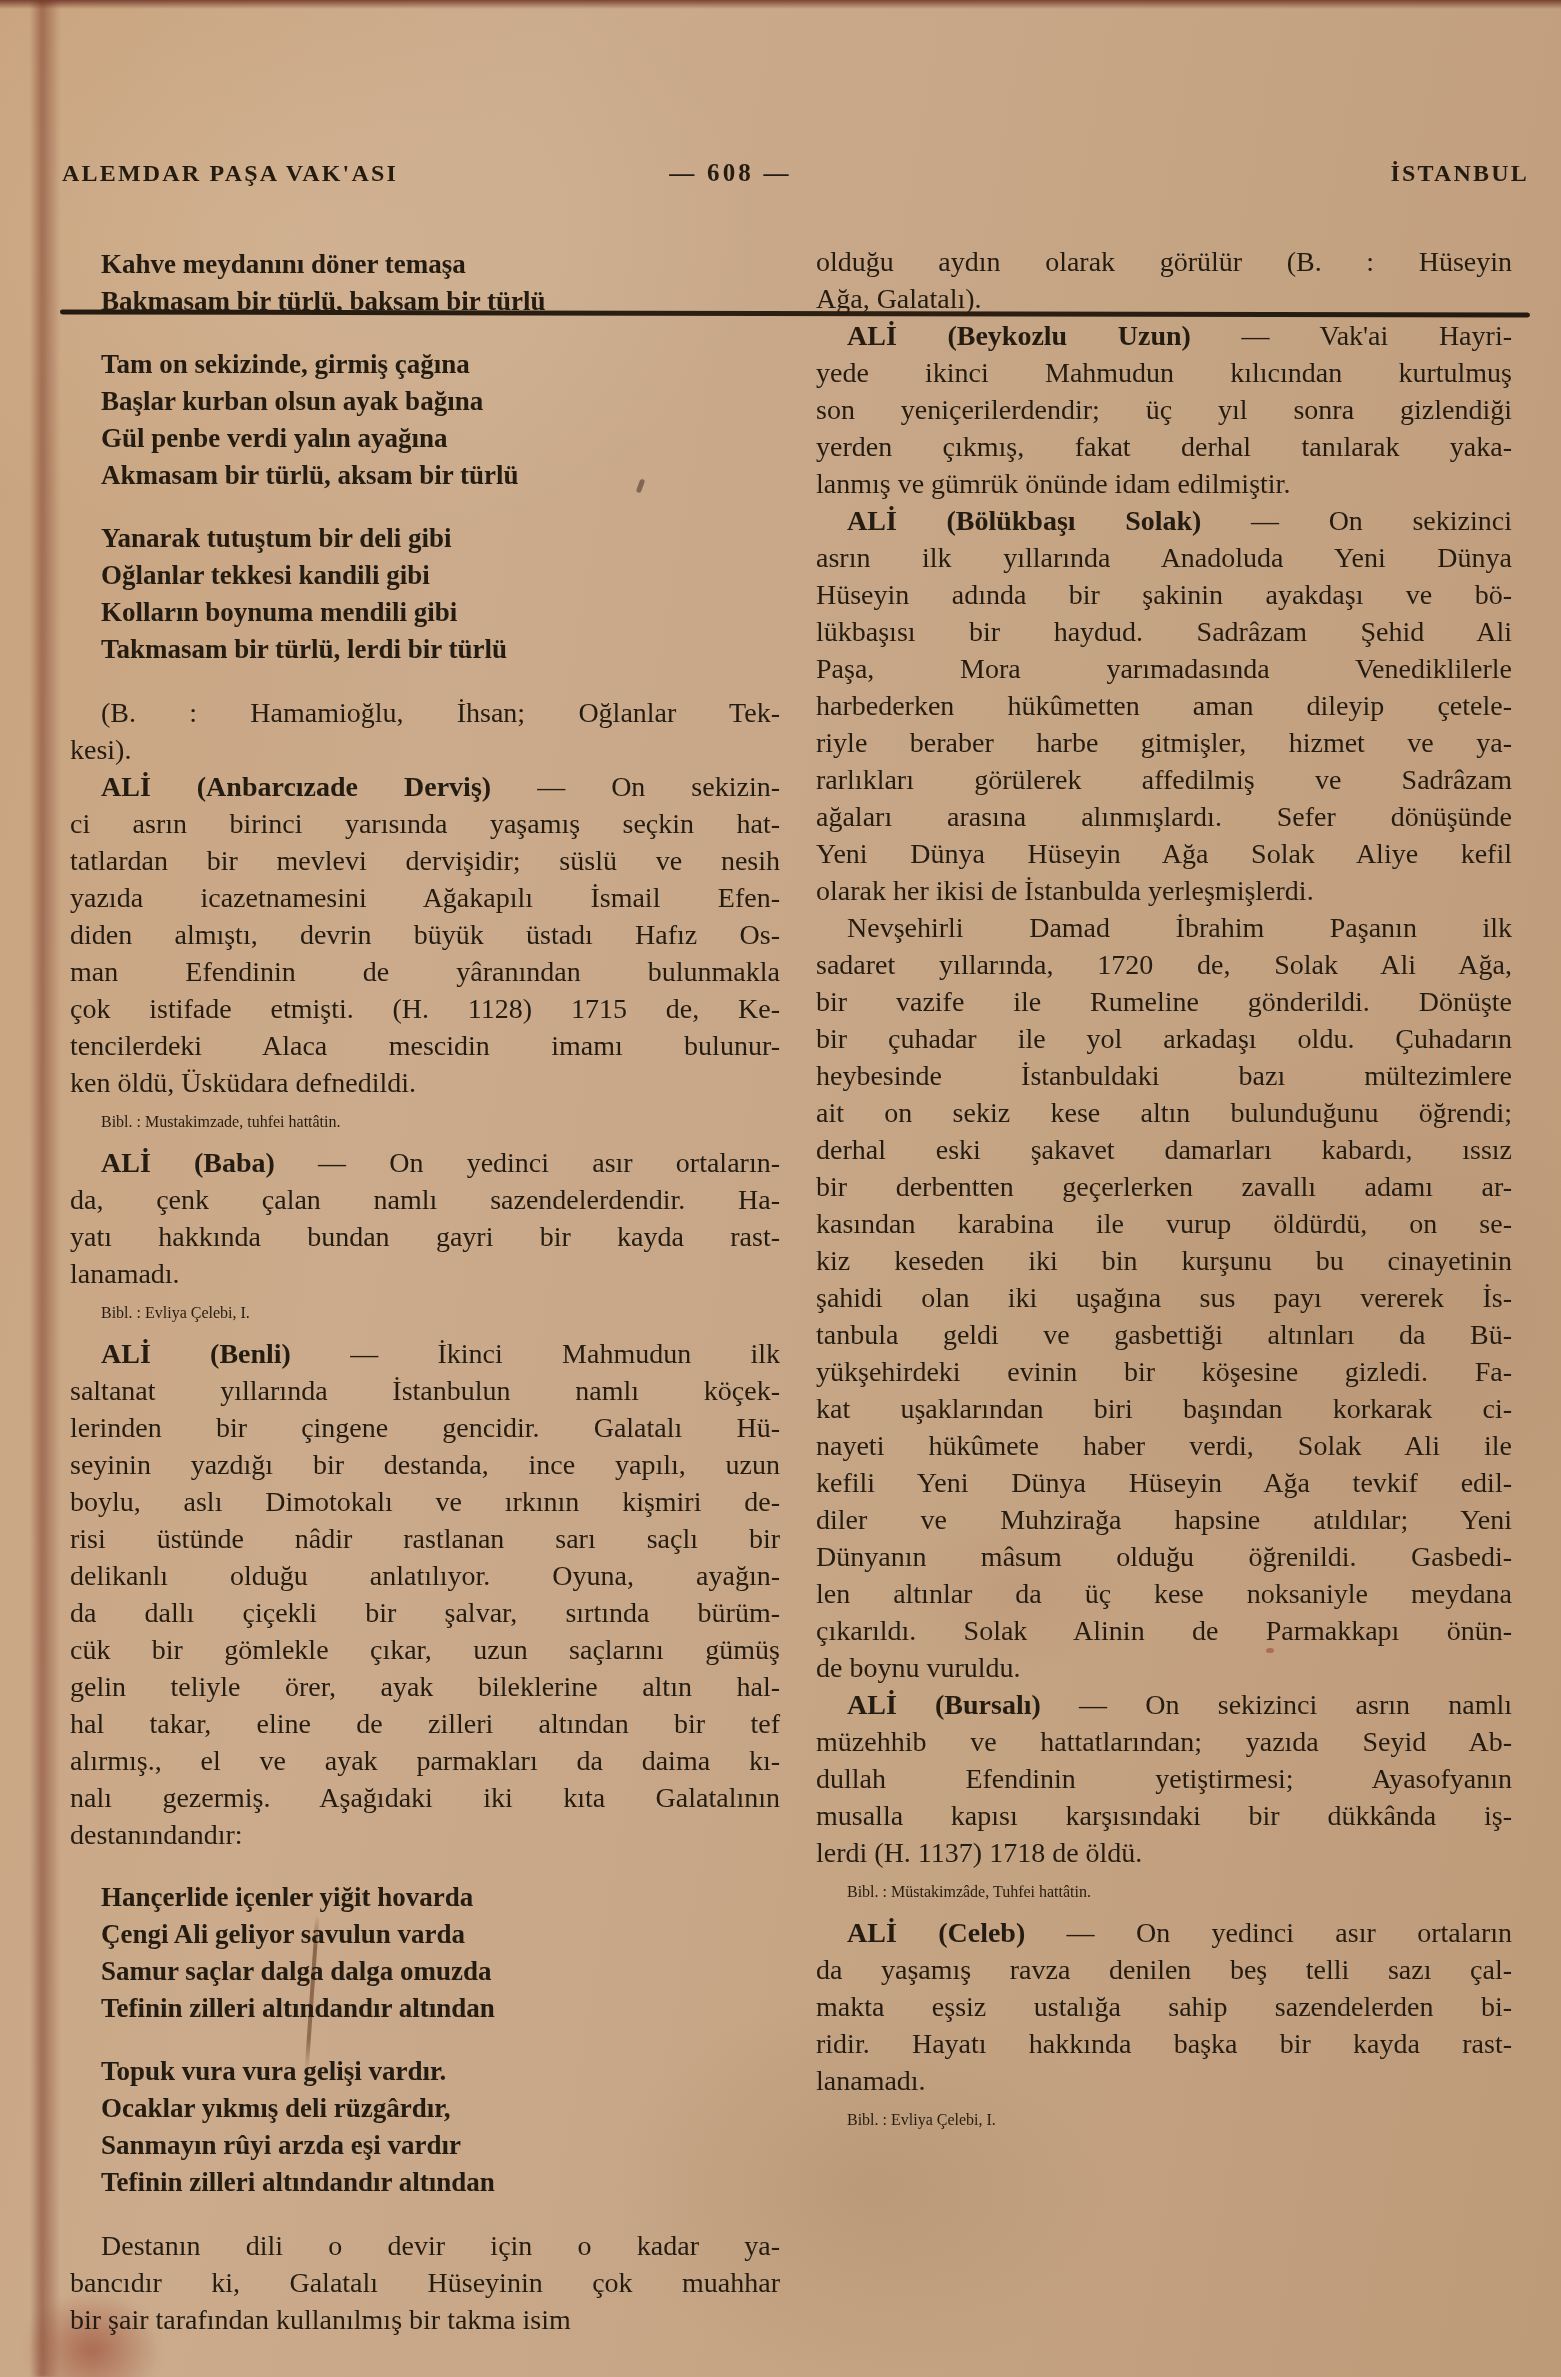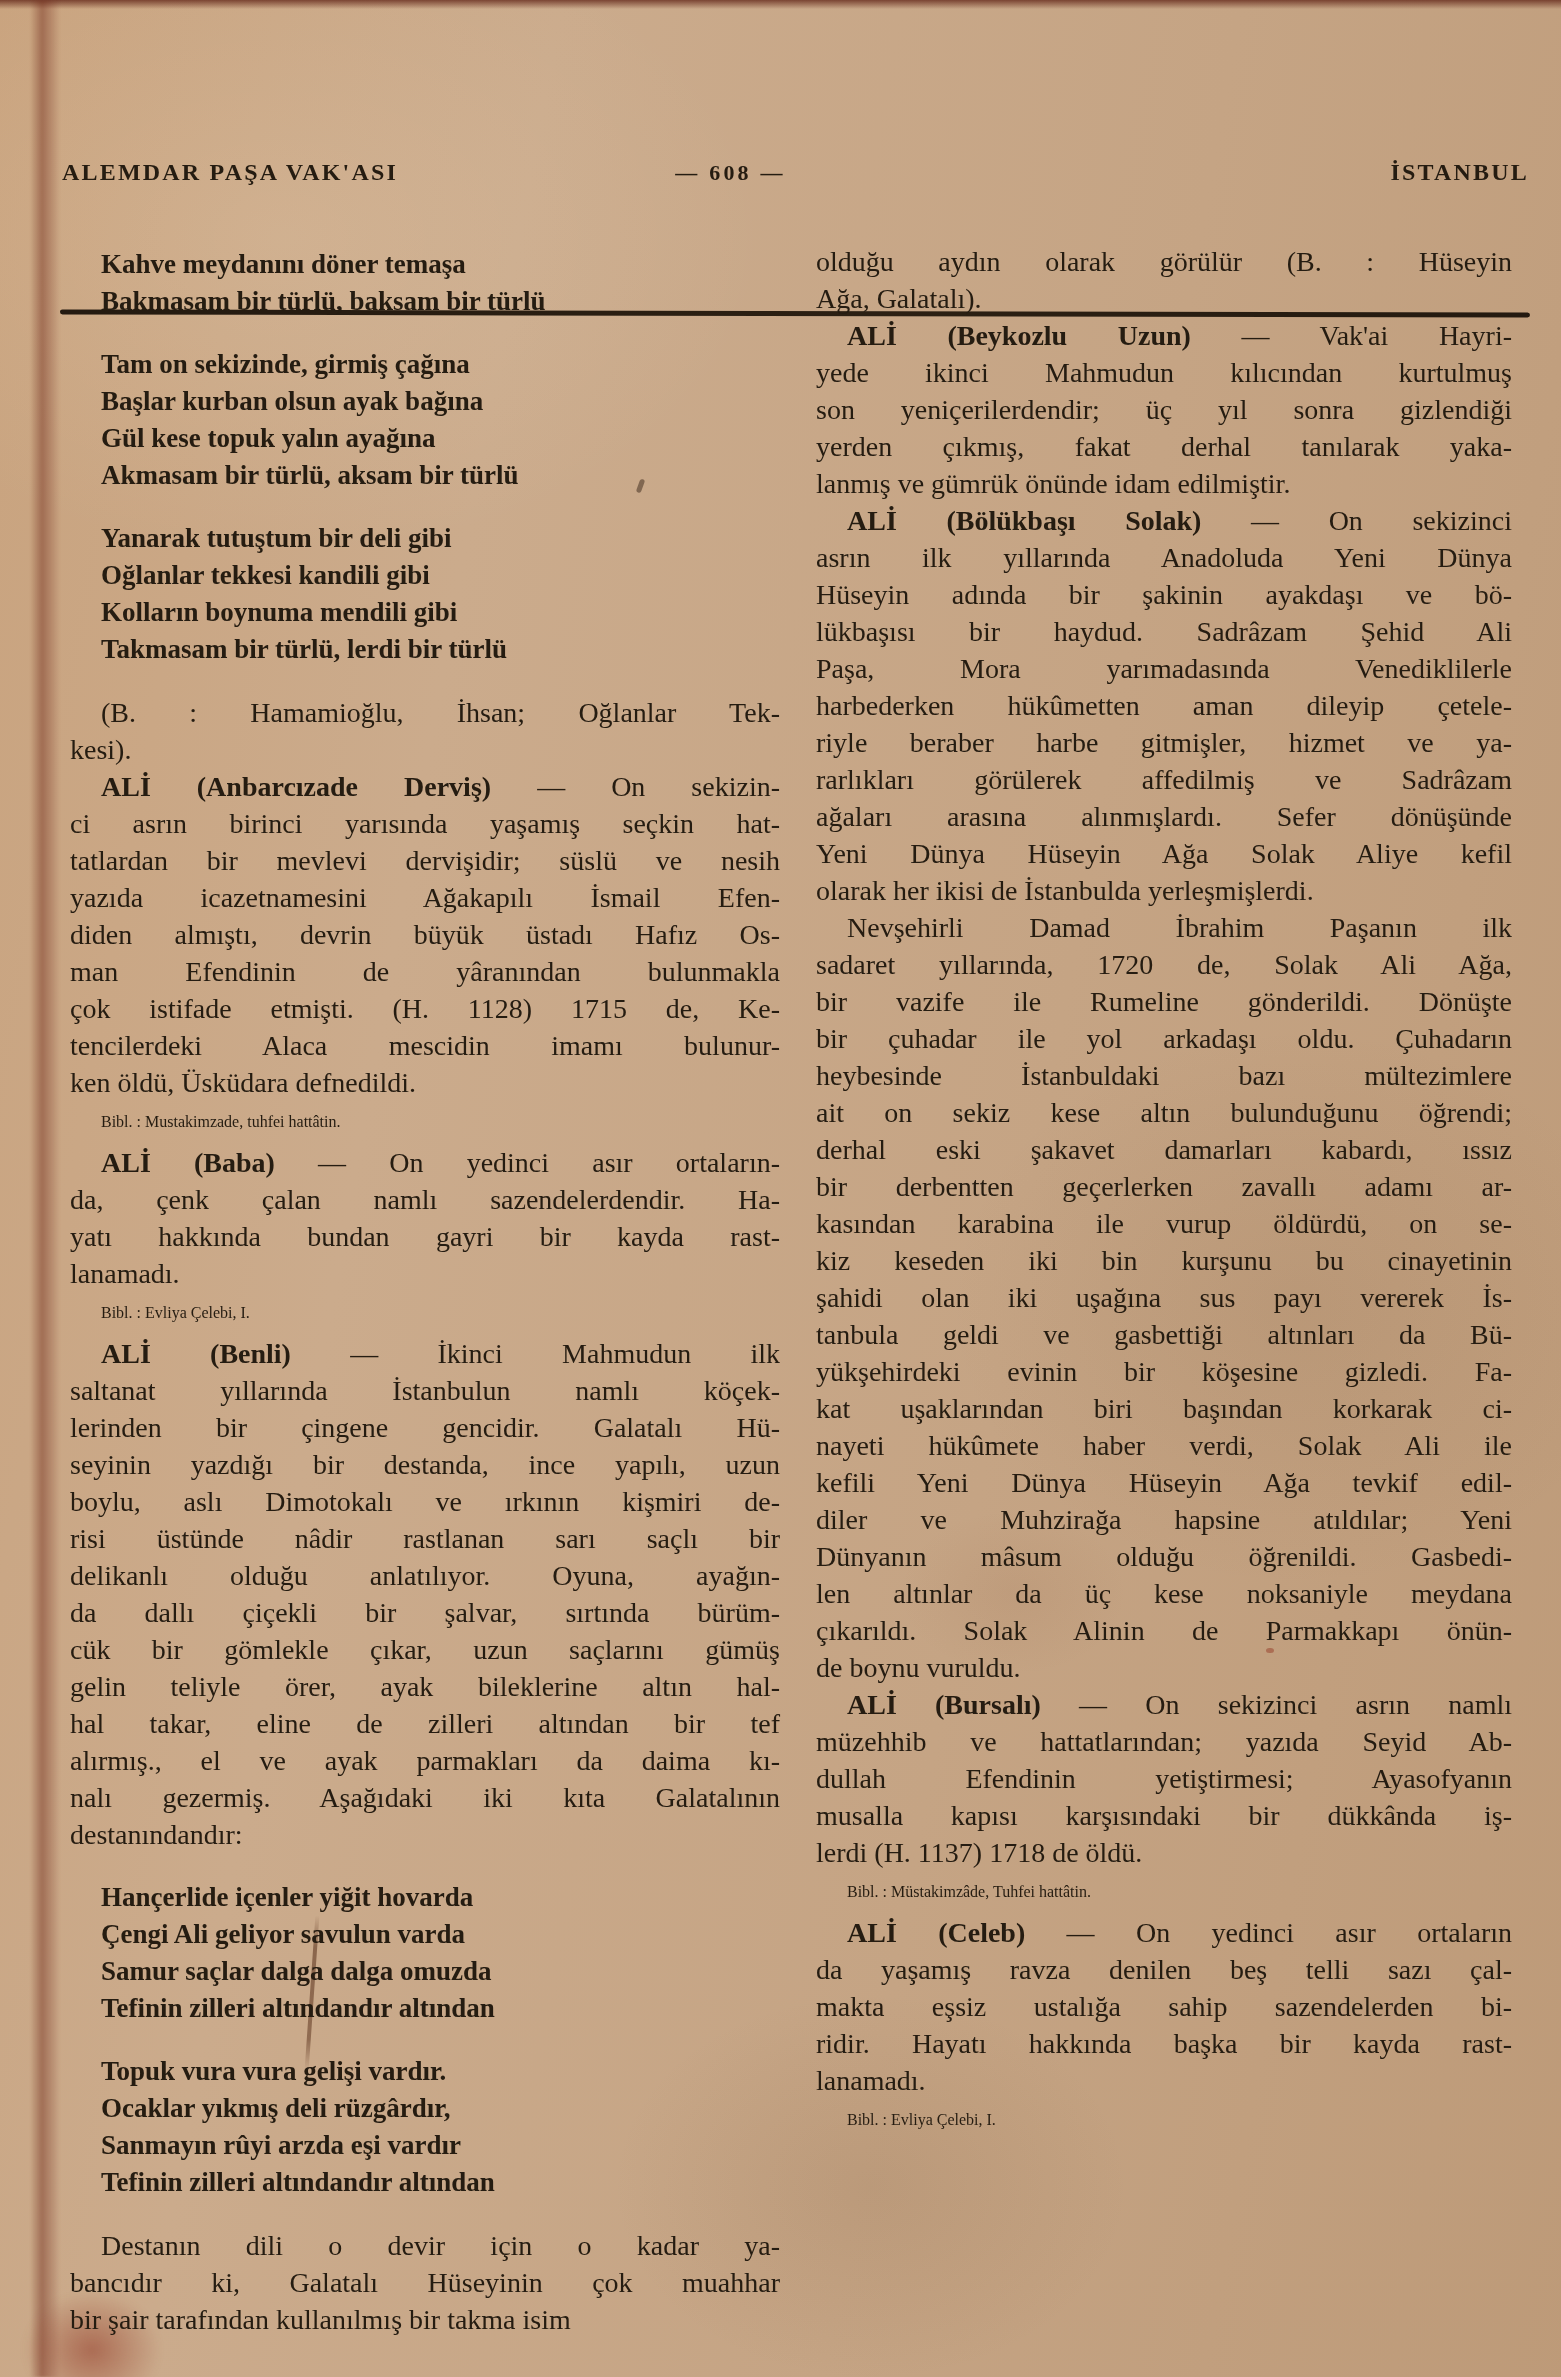--- a/index.html
+++ b/index.html
@@ -32,21 +32,21 @@
     transform:rotate(4deg);border-radius:2.2px;}
   .speck1{position:absolute;left:1266px;top:1648px;width:7.5px;height:5.4px;border-radius:50%;background:rgba(150,60,40,.5);}
   .speck2{position:absolute;left:638px;top:479px;width:5.4px;height:14px;border-radius:2.7px;background:rgba(70,50,35,.55);transform:rotate(20deg);}
 
   .header{
     position:absolute;top:159px;left:62px;right:54px;
     display:grid;grid-template-columns:1fr auto 1fr;align-items:baseline;
     font-size:24px;letter-spacing:2.2px;font-weight:bold;
   }
   .header .h-left{justify-self:start;}
-  .header .h-center{justify-self:center;font-size:22px;letter-spacing:3.2px;transform:translateX(-65px);}
+  .header .h-center{justify-self:center;font-size:25px;letter-spacing:3.2px;transform:translateX(-65px);}
   .header .h-right{justify-self:end;}
   .rule{position:absolute;top:311px;left:60px;right:53px;height:5.4px;
     background:linear-gradient(90deg,#241a10 0%,#2c2013 55%,#241a10 100%);
     border-radius:2.7px;transform:rotate(.12deg);}
 
   .columns{position:absolute;top:243px;left:70px;display:flex;gap:36px;}
   .col{font-size:28px;line-height:37px;}
   .col.left{width:710px;}
   .col.right{width:696px;}
 
@@ -82,21 +82,21 @@
 
   <div class="columns">
     <div class="col left" id="col-left">
         <div class="block poem">
           <div class="line first">Kahve meydanını döner temaşa</div>
           <div class="line last">Bakmasam bir türlü, baksam bir türlü</div>
         </div>
         <div class="block poem">
           <div class="line first">Tam on sekizinde, girmiş çağına</div>
           <div class="line">Başlar kurban olsun ayak bağına</div>
-          <div class="line">Gül kese topuk yalın ayağına</div>
+          <div class="line">Gül penbe verdi yalın ayağına</div>
           <div class="line last">Akmasam bir türlü, aksam bir türlü</div>
         </div>
         <div class="block poem">
           <div class="line first">Yanarak tutuştum bir deli gibi</div>
           <div class="line">Oğlanlar tekkesi kandili gibi</div>
           <div class="line">Kolların boynuma mendili gibi</div>
           <div class="line last">Takmasam bir türlü, lerdi bir türlü</div>
         </div>
         <div class="block para indent">
           <div class="line first">(B. : Hamamioğlu, İhsan; Oğlanlar Tek-</div>

